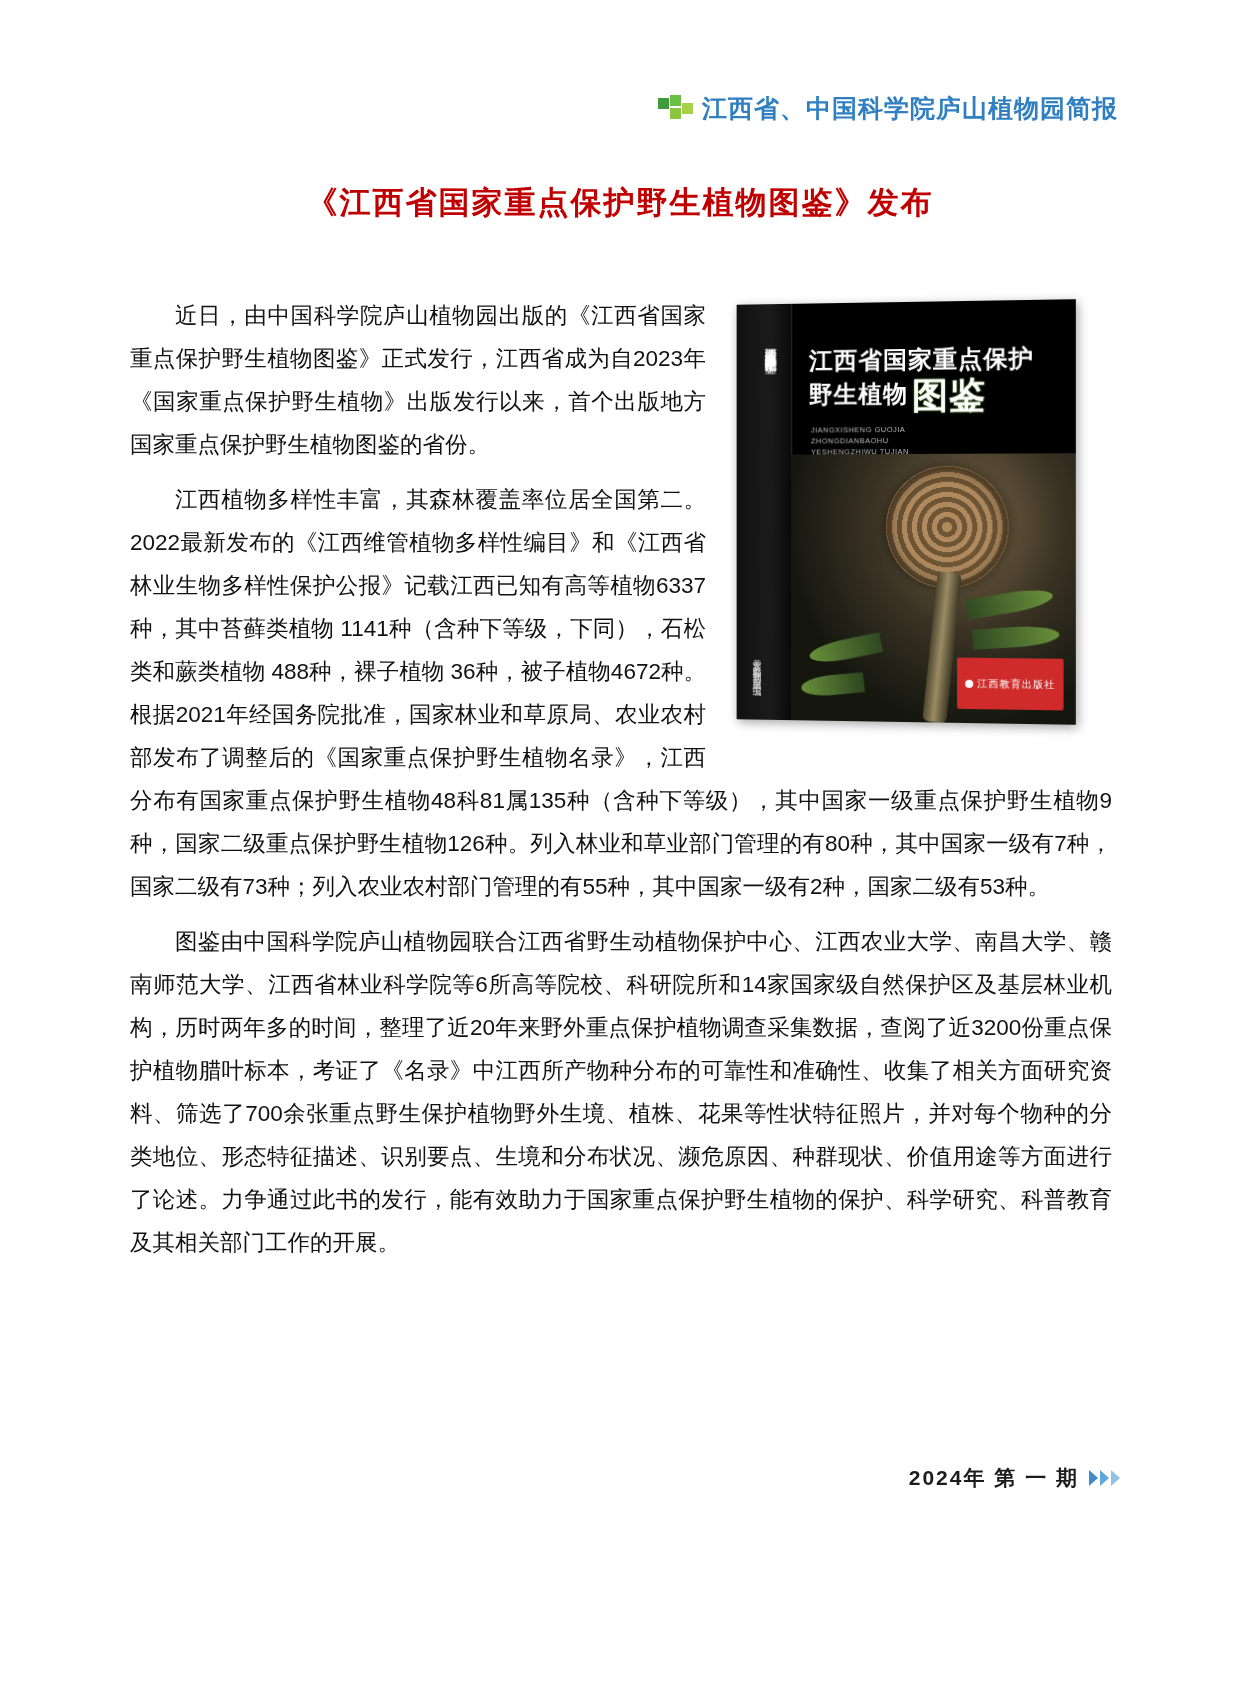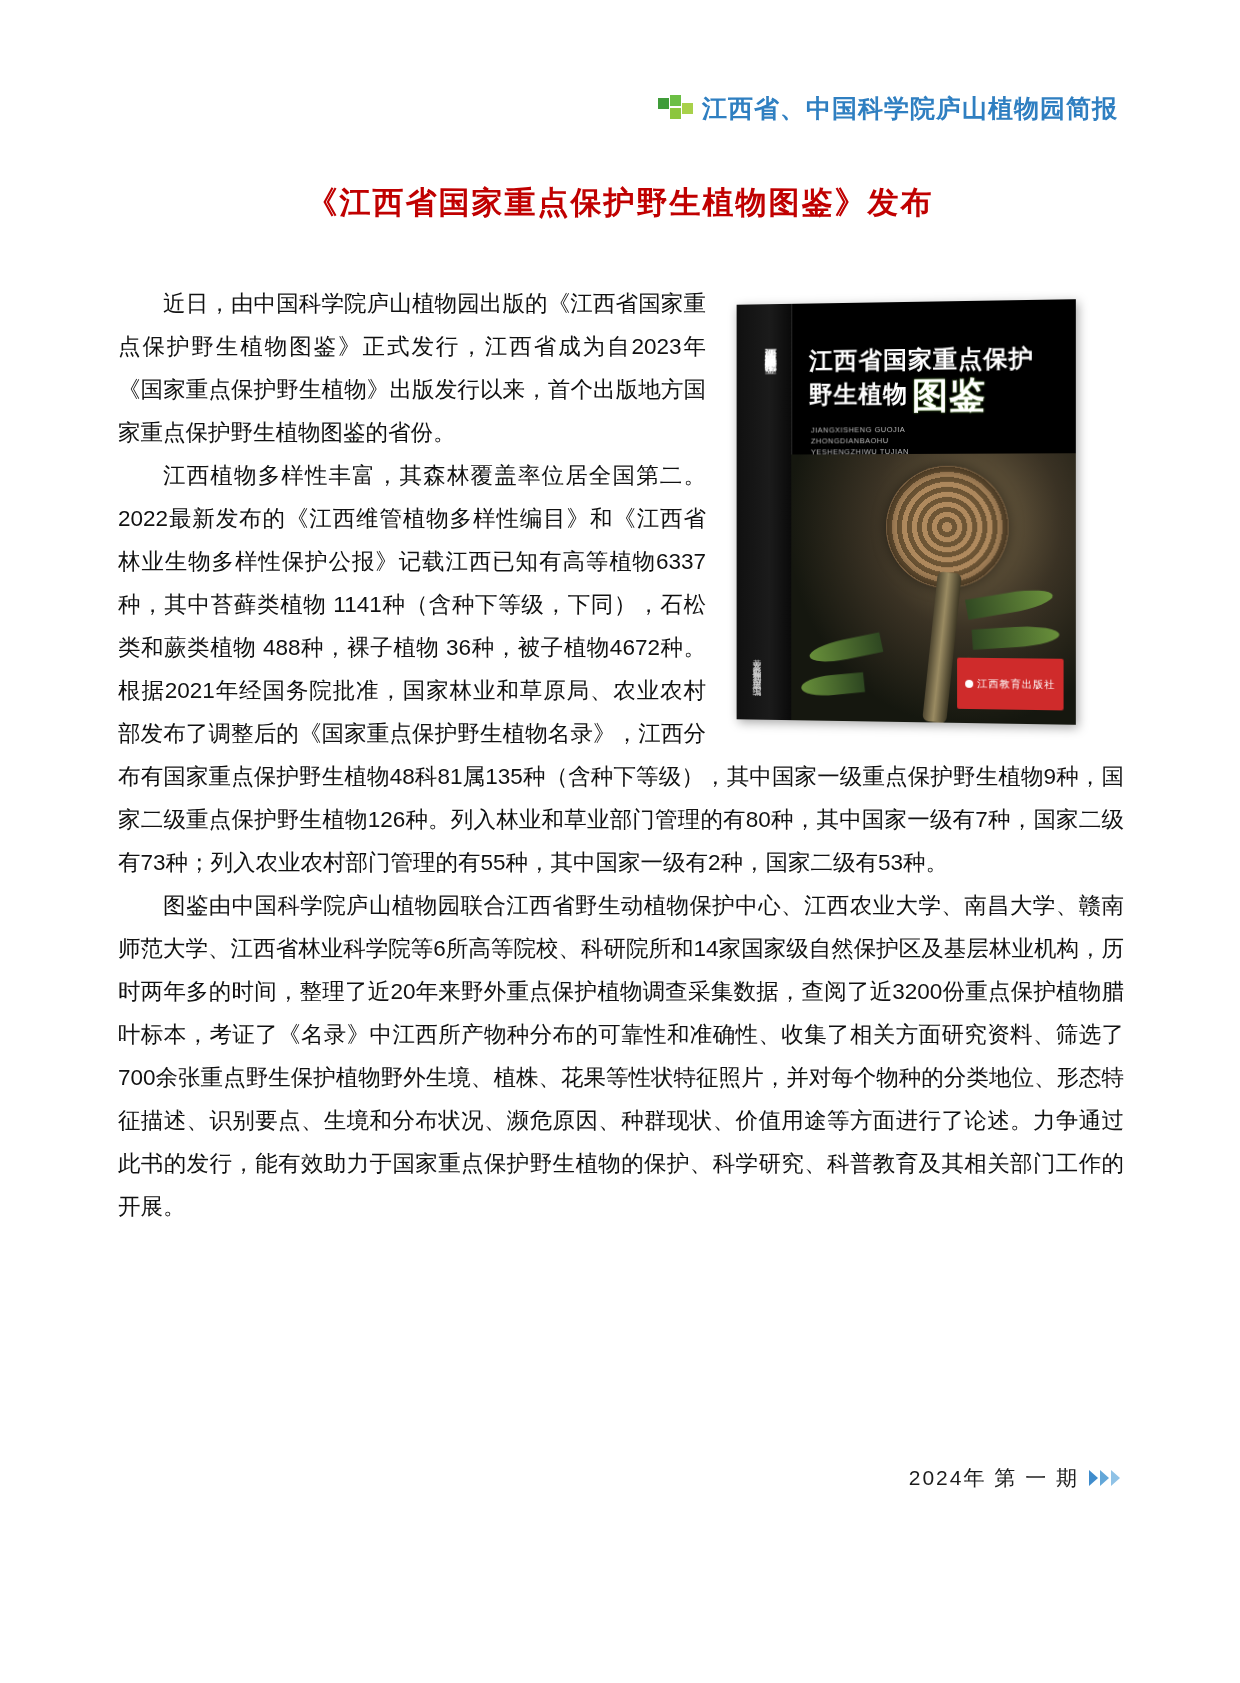--- a/index.html
+++ b/index.html
@@ -72,21 +72,21 @@
     position: absolute;
     top: 282px;
     left: 118px;
     width: 1006px;
     font-size: 22.5px;
     line-height: 43px;
     text-align: justify;
     color: #111111;
   }
   .content p {
-    margin: 0;
+    margin: 12px;
     text-indent: 2em;
   }
   .book-float {
     float: right;
     width: 400px;
     height: 455px;
     margin: 8px 0 6px 18px;
     position: relative;
   }
 
@@ -245,21 +245,21 @@
   .footer {
     position: absolute;
     bottom: 168px;
     right: 120px;
     display: flex;
     align-items: center;
     gap: 10px;
   }
   .footer-text {
     font-size: 21px;
-    font-weight: normal;
+    font-weight: bold;
     color: #1c1c1c;
     letter-spacing: 2px;
     white-space: nowrap;
   }
   .footer-arrows {
     display: flex;
     gap: 2px;
   }
   .footer-arrows span {
     display: inline-block;

